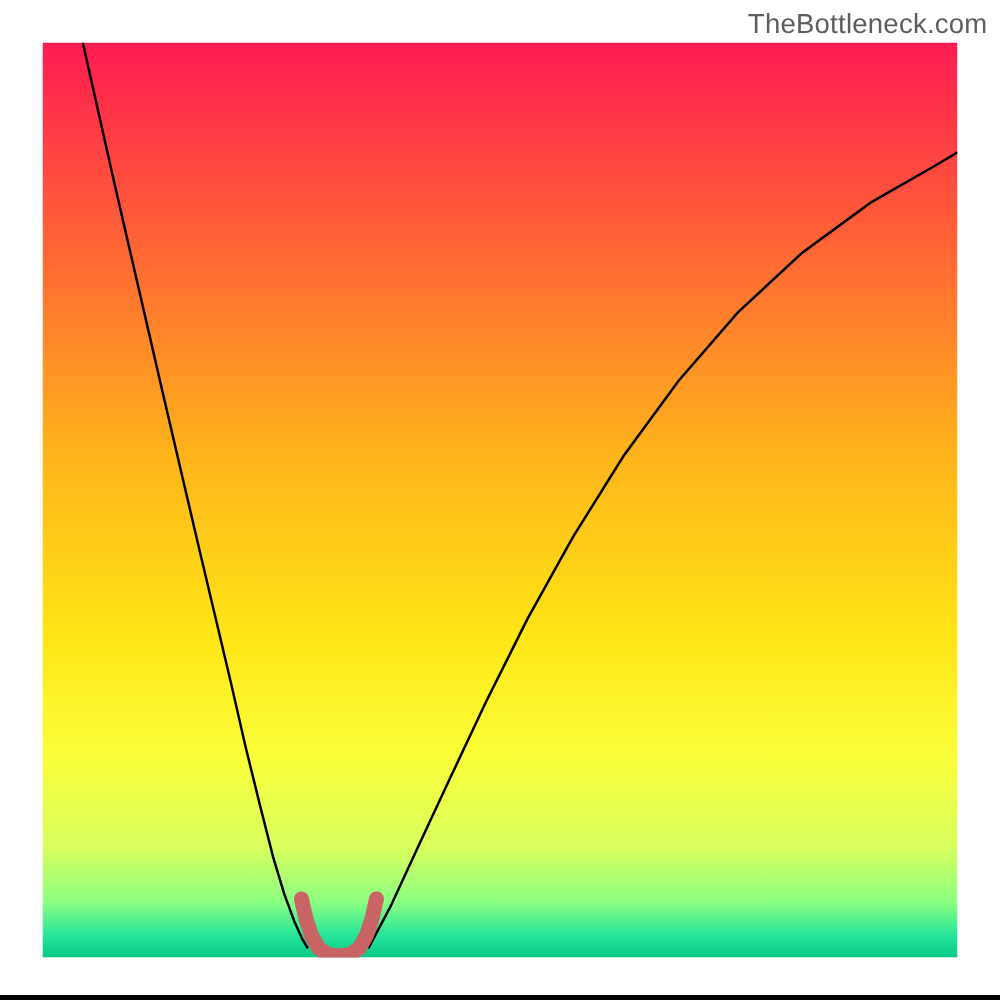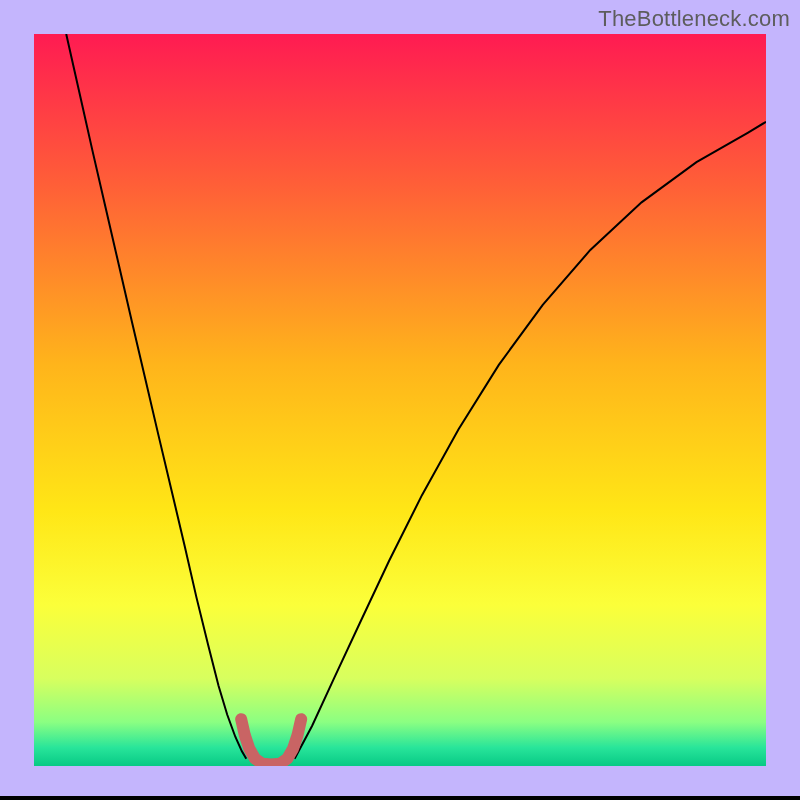--- a/index.html
+++ b/index.html
@@ -10,21 +10,21 @@
     background: #000;
     overflow: hidden;
     font-family: Arial, Helvetica, sans-serif;
   }
   .frame {
     position: absolute;
     left: 0;
     top: 0;
     width: 800px;
     height: 796px;
-    background: #c4b5fd;
+    background: #ffffff;
   }
   .plot {
     position: absolute;
     left: 34px;
     top: 34px;
     width: 732px;
     height: 732px;
   }
   .watermark {
     position: absolute;

